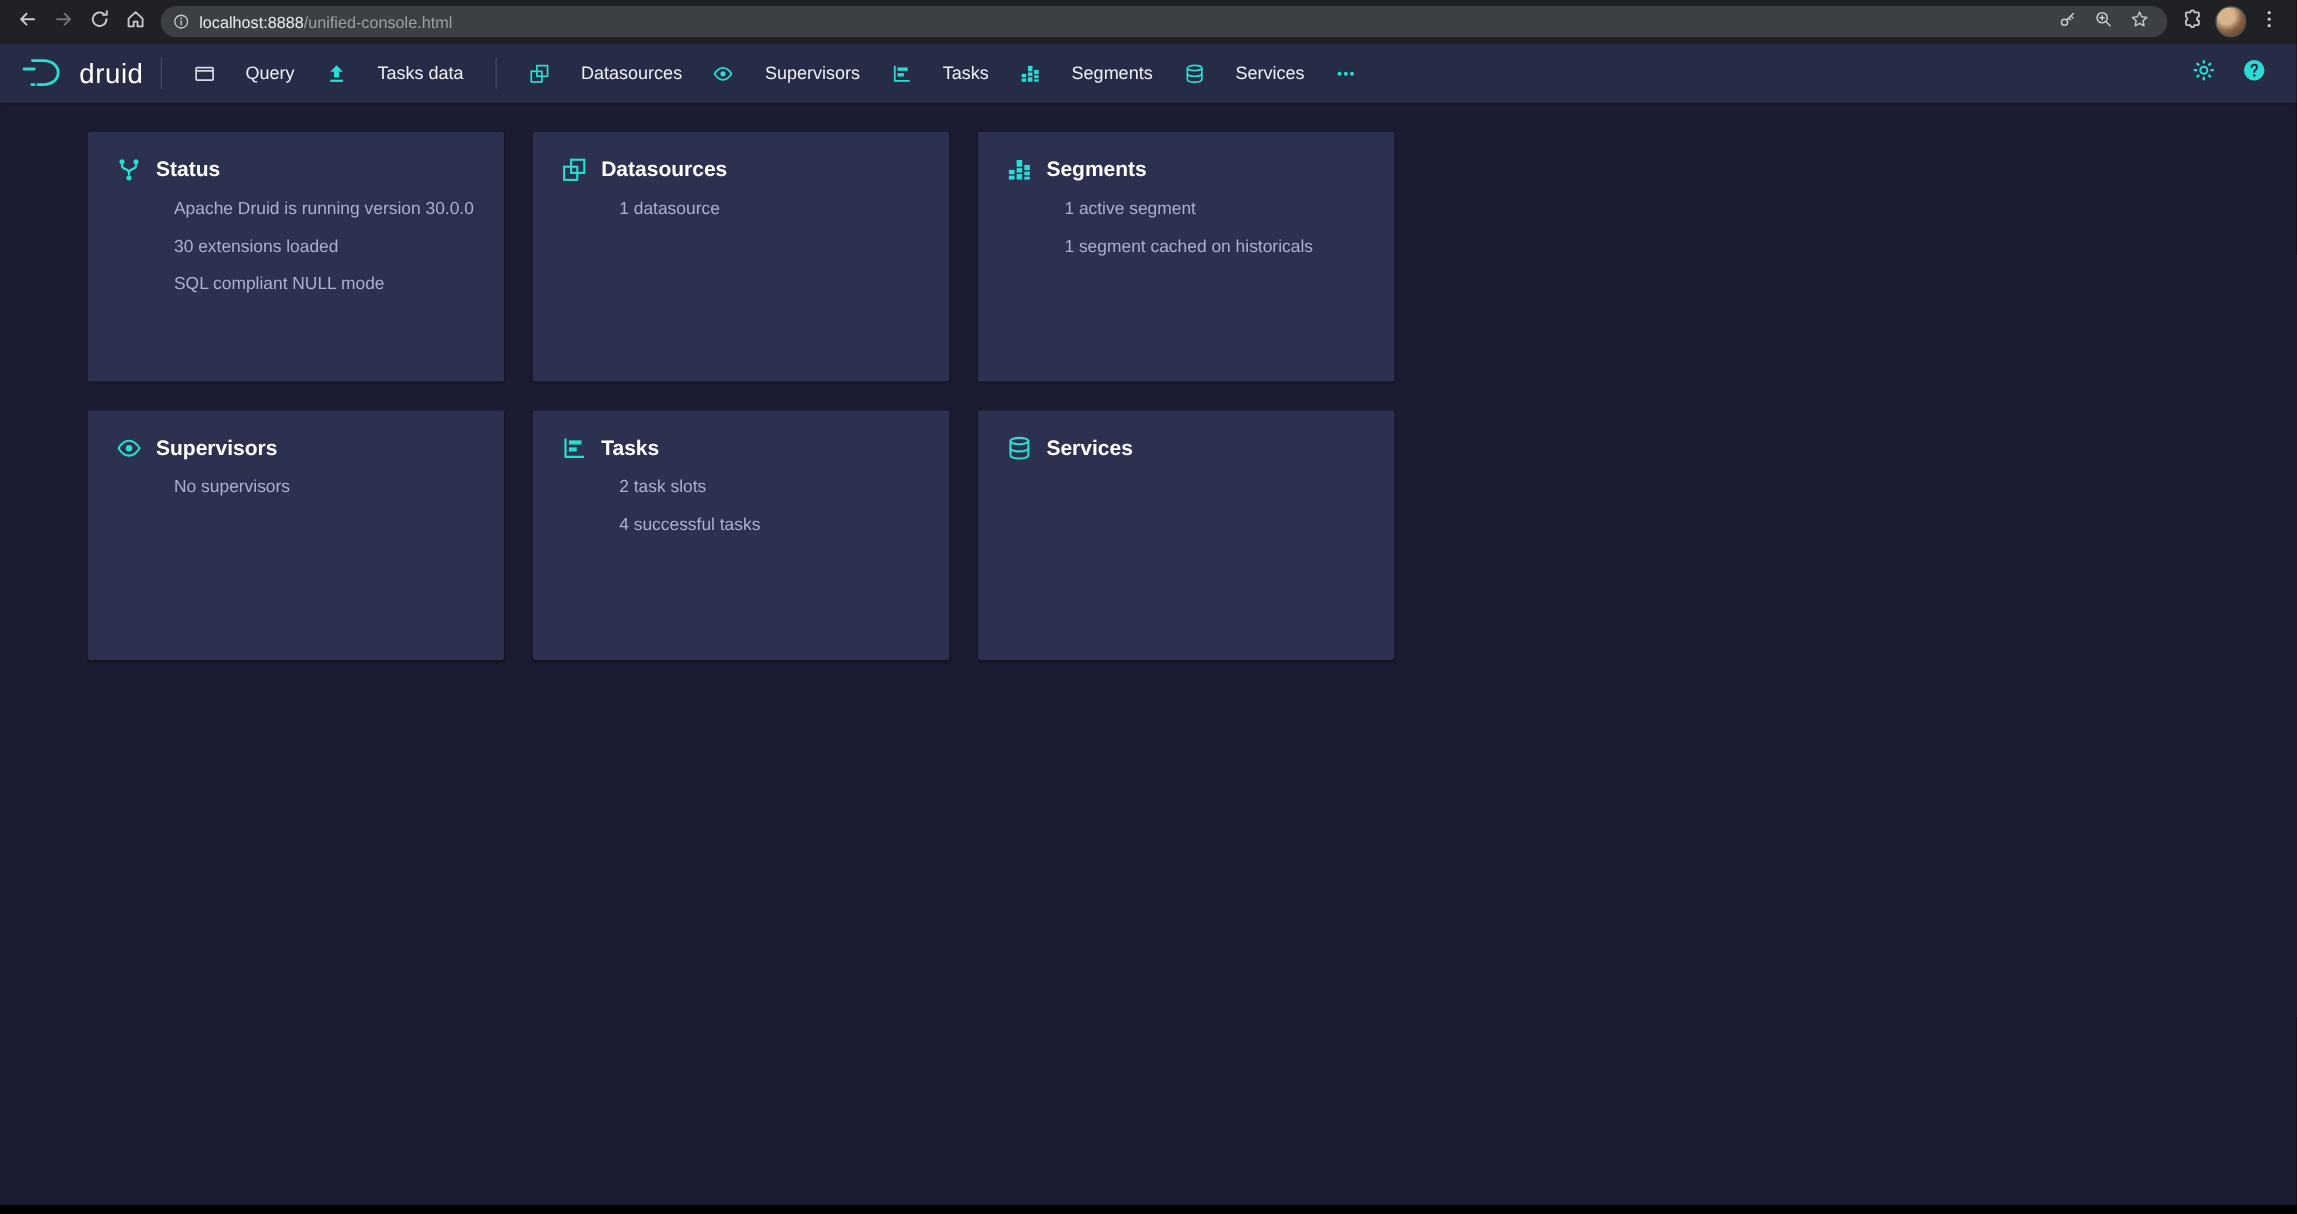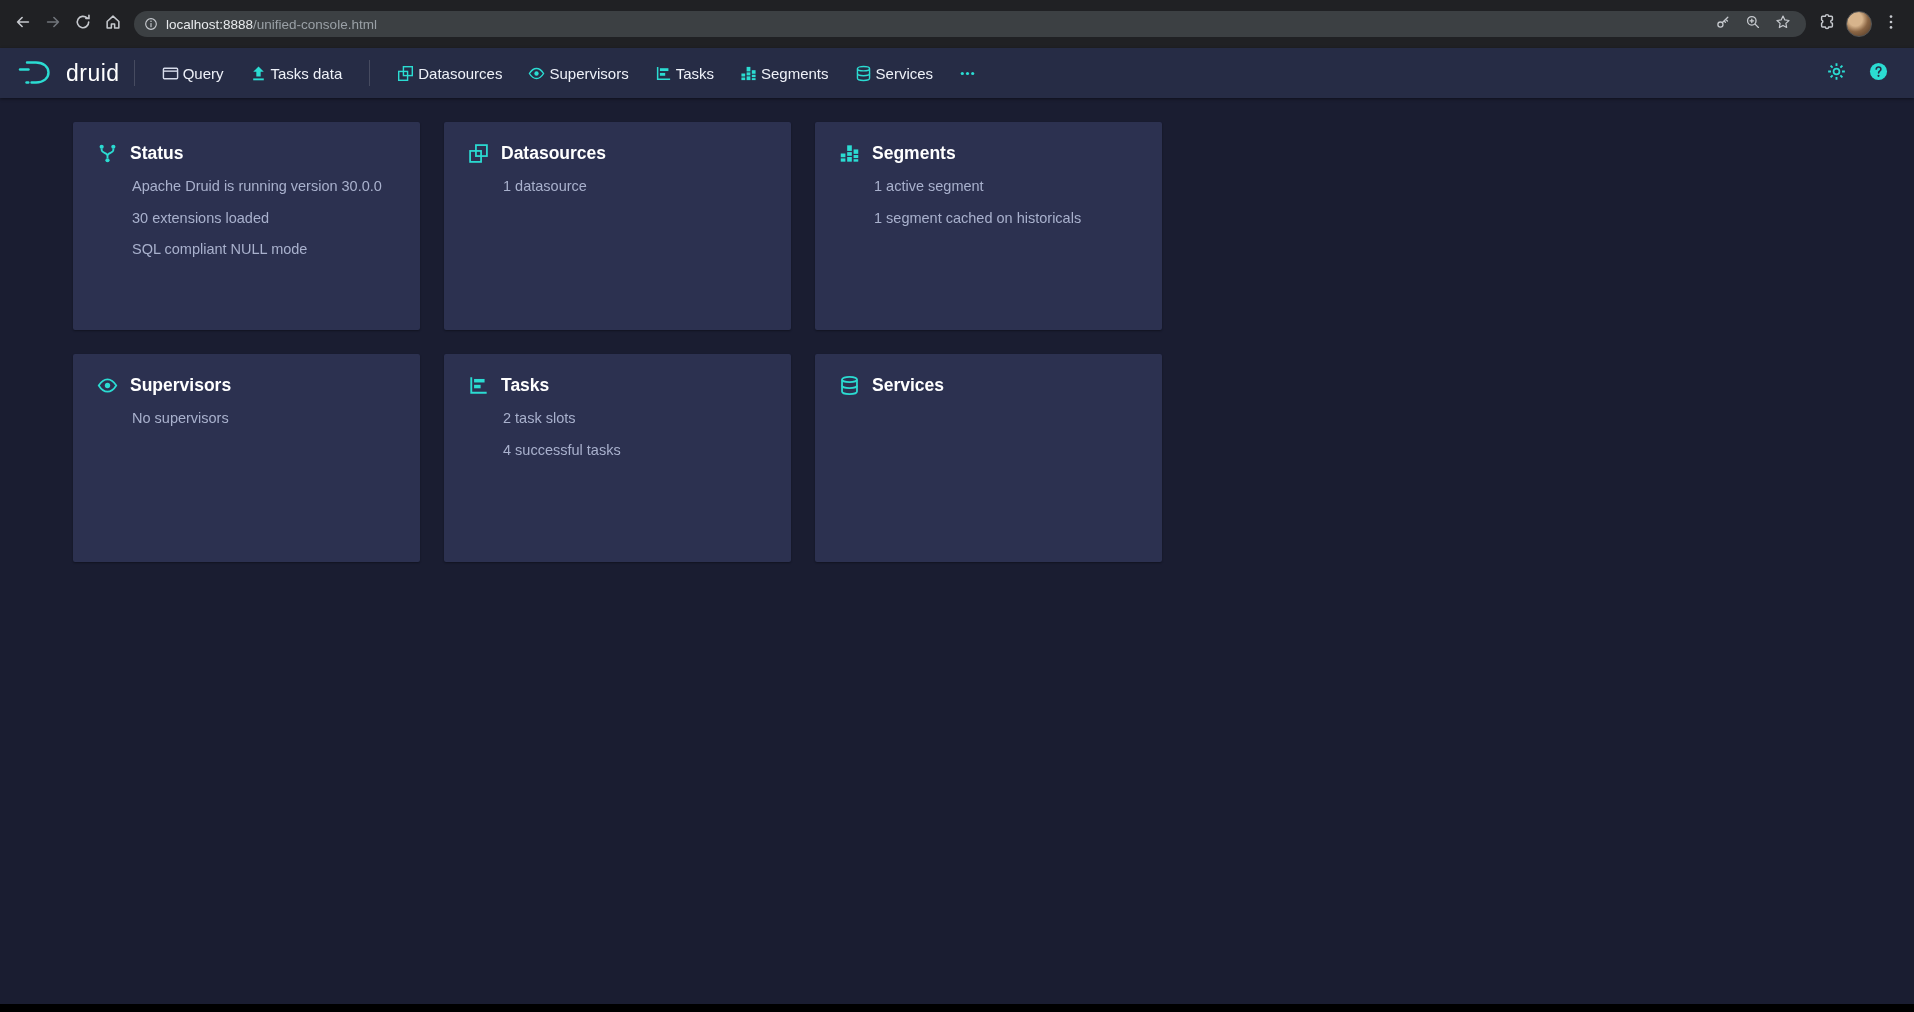--- a/index.html
+++ b/index.html
@@ -12,21 +12,21 @@
     --text-primary:#ffffff;
     --text-secondary:#a9b1cd;
     --chrome-icon:#c6c9ce;
   }
   *{margin:0;padding:0;box-sizing:border-box;}
   html,body{width:1914px;height:1012px;overflow:hidden;background:#000;}
   body{font-family:"Liberation Sans","DejaVu Sans",sans-serif;}
   .window{width:1914px;height:1012px;display:flex;flex-direction:column;}
 
   
-  .chrome{height:48px;background:var(--chrome-bg);display:flex;align-items:center;padding:4px 8px;gap:0;flex:none;}
+  .chrome{height:36px;background:var(--chrome-bg);display:flex;align-items:center;padding:4px 8px;gap:0;flex:none;}
   .chrome-btn{width:30px;height:30px;border-radius:50%;display:flex;align-items:center;justify-content:center;color:var(--chrome-icon);flex:none;cursor:pointer;}
   .chrome-btn svg{width:18px;height:18px;}
   .chrome-btn.disabled{color:#70747a;}
   .urlbar{flex:1;height:26px;margin:0 6px;background:var(--urlbar-bg);border-radius:13px;display:flex;align-items:center;padding:0 10px;gap:8px;min-width:0;}
   .urlbar .site-icon{color:var(--chrome-icon);display:flex;}
   .urlbar .site-icon svg{width:14px;height:14px;}
   .url-text{font-size:13.5px;white-space:nowrap;overflow:hidden;flex:1;}
   .url-host{color:#e8eaed;}
   .url-path{color:#9aa0a6;}
   .urlbar-icons{display:flex;align-items:center;gap:4px;}
@@ -34,37 +34,37 @@
   .urlbar-icons .chrome-btn svg{width:16px;height:16px;}
   .avatar{width:26px;height:26px;border-radius:50%;background:radial-gradient(circle at 35% 30%,#d7b48c 0 30%,#8a6544 55%,#4a3423 100%);border:1px solid #555;flex:none;cursor:pointer;margin:0 4px;}
 
   
   .navbar{height:50px;background:var(--navbar-bg);display:flex;align-items:center;padding:0 16px;flex:none;box-shadow:0 1px 3px rgba(0,0,0,.45);position:relative;z-index:2;}
   .brand{display:flex;align-items:center;gap:8px;cursor:pointer;margin-right:0;}
   .logo-mark{color:var(--accent);display:flex;}
   .logo-mark svg{width:42px;height:30px;}
   .brand-text{color:#fff;font-size:23px;letter-spacing:.5px;}
   .nav-divider{width:1px;height:26px;background:rgba(255,255,255,.15);margin:0 14px;flex:none;}
-  .nav-item{display:flex;align-items:center;gap:4px;padding:0 13px;height:50px;color:#eef1f8;font-size:15px;cursor:pointer;white-space:nowrap;}
+  .nav-item{display:flex;align-items:center;gap:26px;padding:0 13px;height:50px;color:#eef1f8;font-size:15px;cursor:pointer;white-space:nowrap;}
   .nav-icon{display:flex;color:var(--accent);}
   .nav-icon.light{color:#d6dbea;}
   .nav-icon svg{width:17px;height:17px;}
   .nav-right{margin-left:auto;display:flex;align-items:center;gap:10px;padding-right:4px;}
   .nav-iconbtn{width:32px;height:32px;display:flex;align-items:center;justify-content:center;color:var(--accent);cursor:pointer;border-radius:3px;}
   .nav-iconbtn svg{width:19px;height:19px;}
 
   
   .main{flex:1;background:var(--page-bg);padding:24px 0 0 73px;overflow:hidden;}
   .cards{display:flex;flex-wrap:wrap;gap:24px;width:1440px;}
   .card{width:347px;height:208px;background:var(--card-bg);border-radius:2px;padding:21px 24px;box-shadow:0 1px 2px rgba(0,0,0,.35);cursor:pointer;}
   .card-head{display:flex;align-items:center;gap:12px;}
   .card-icon{display:flex;color:var(--accent);flex:none;}
   .card-icon svg{width:21px;height:21px;}
   .card-title{color:var(--text-primary);font-size:17.5px;font-weight:700;}
-  .card-lines{margin:13px 0 0 35px;}
+  .card-lines{margin:13px 0 0 48px;}
   .card-line{color:var(--text-secondary);font-size:14.5px;line-height:1.35;margin-bottom:12px;}
 
   .bottom-strip{height:8px;background:#000;flex:none;}
 </style>
 </head>
 <body>
 
 <div class="window">
 
   <div class="chrome">

